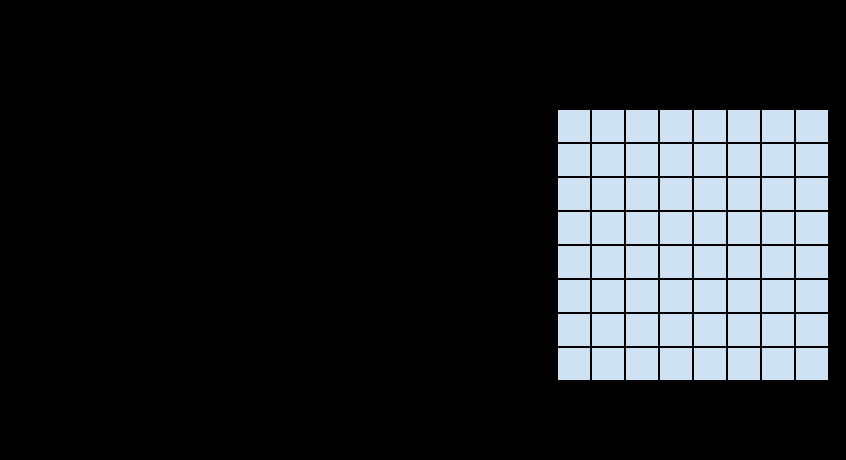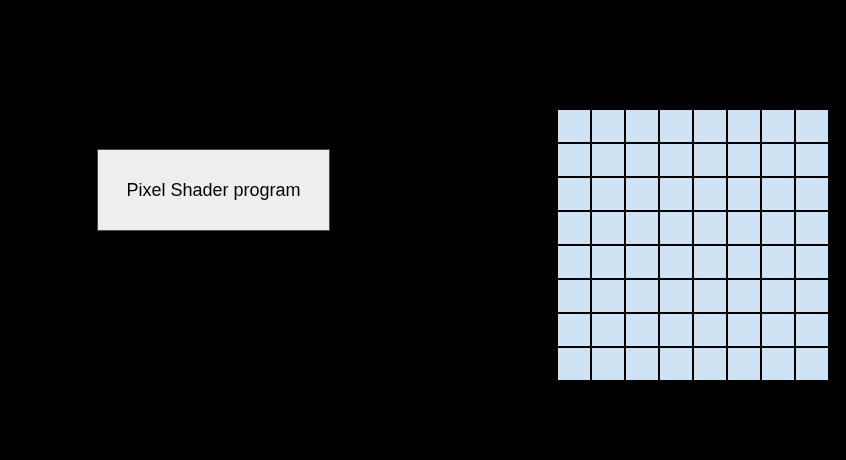--- a/index.html
+++ b/index.html
@@ -52,23 +52,20 @@
 
   .pixel-grid .cell {
     background: var(--cell-fill, #cfe2f3);
   }
 </style>
 </head>
 <body>
 
 <div class="stage">
 
-  <div class="shader-box">
-    <span>Pixel Shader program</span>
-  </div>
 
   <div class="pixel-grid" style="grid-template-columns: repeat(8, 1fr); grid-template-rows: repeat(8, 1fr);">
       <div class="cell"></div>
       <div class="cell"></div>
       <div class="cell"></div>
       <div class="cell"></div>
       <div class="cell"></div>
       <div class="cell"></div>
       <div class="cell"></div>
       <div class="cell"></div>

